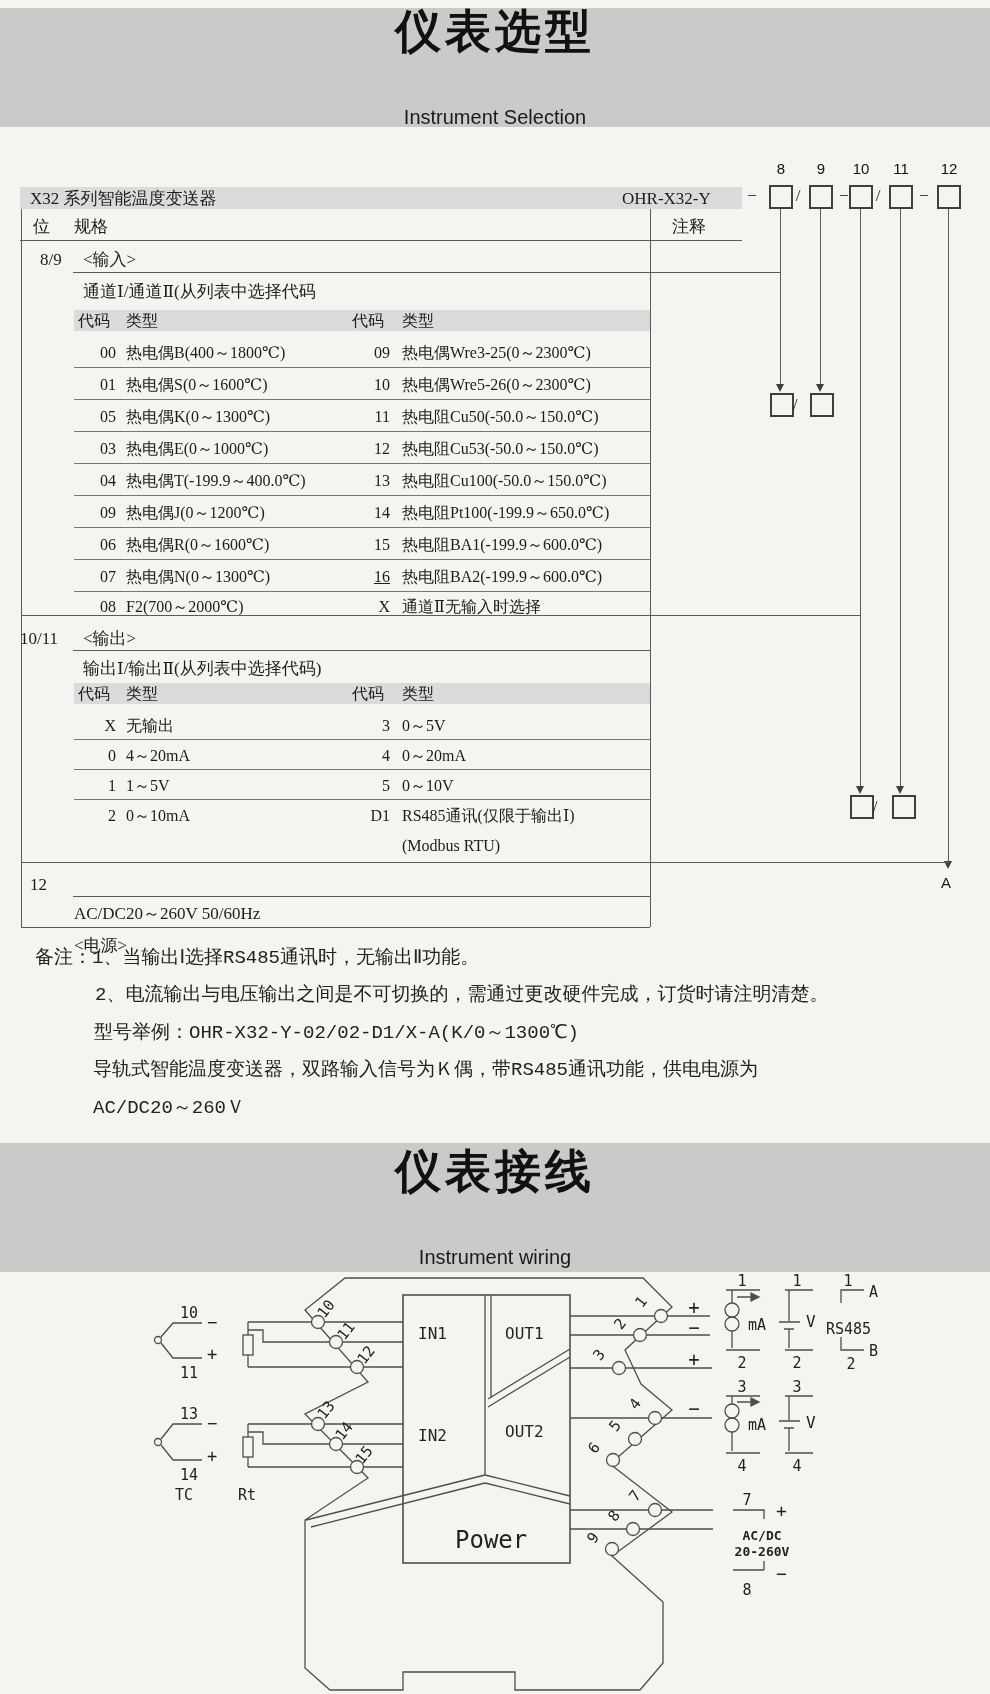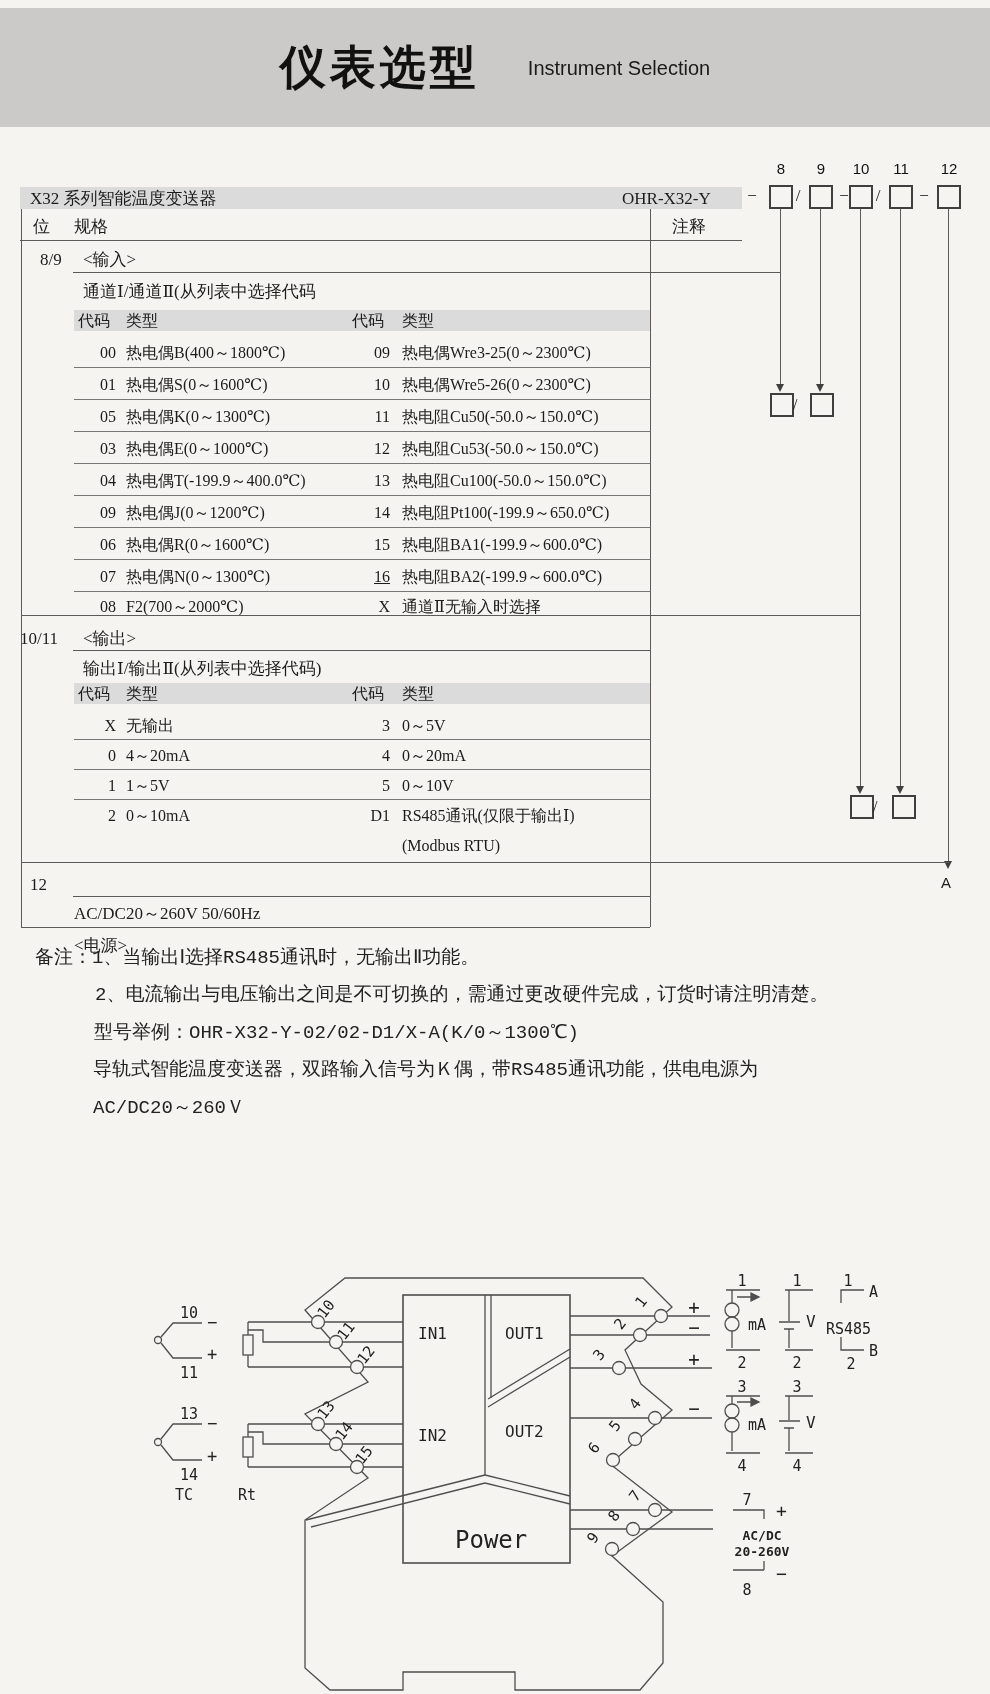--- a/index.html
+++ b/index.html
@@ -1,19 +1,19 @@
 <!DOCTYPE html>
 <html><head>
 <meta charset="utf-8">
 <style>
   html,body{margin:0;padding:0;background:#e8e8e6;}
   .page{position:relative;width:990px;height:1694px;background:#f5f4f1;overflow:hidden;
         font-family:"Liberation Serif","DejaVu Serif",serif;color:#1c1c1c;}
   .banner{position:absolute;left:0;width:990px;background:#cbcac8;display:flex;
-          flex-direction:row;align-items:center;justify-content:center;gap:48px;}
+          flex-direction:column;align-items:center;justify-content:center;gap:48px;}
   .banner-title{font-family:"Liberation Sans","DejaVu Sans",sans-serif;font-weight:bold;
                 font-size:46px;letter-spacing:4px;color:#111;line-height:1.1;}
   .banner-sub{font-family:"Liberation Sans","DejaVu Sans",sans-serif;font-size:20px;color:#1a1a1a;margin-top:2px;}
   .t{position:absolute;font-size:16px;line-height:21px;white-space:nowrap;}
   .t17{position:absolute;font-size:17px;line-height:22px;white-space:nowrap;}
   .sans{font-family:"Liberation Sans","DejaVu Sans",sans-serif;}
   .hl{position:absolute;height:1px;background:#5a5a5a;}
   .vl{position:absolute;width:1px;background:#5a5a5a;}
   .hilite{position:absolute;background:#dbdbdb;}
   .mbox{position:absolute;width:20px;height:20px;border:2px solid #3f3f3f;background:transparent;}
@@ -196,20 +196,24 @@
   </section>
 
   <section>
     <div class="note" style="left:35px;top:946px;">备注：1、当输出Ⅰ选择RS485通讯时，无输出Ⅱ功能。</div>
     <div class="note" style="left:95px;top:983px;">2、电流输出与电压输出之间是不可切换的，需通过更改硬件完成，订货时请注明清楚。</div>
     <div class="note" style="left:94px;top:1021px;">型号举例：OHR-X32-Y-02/02-D1/X-A(K/0～1300℃)</div>
     <div class="note" style="left:93px;top:1058px;">导轨式智能温度变送器，双路输入信号为Ｋ偶，带RS485通讯功能，供电电源为</div>
     <div class="note" style="left:93px;top:1096px;">AC/DC20～260Ｖ</div>
   </section>
 
+  <header class="banner" style="top:1143px;height:129px;">
+    <div class="banner-title">仪表接线</div>
+    <div class="banner-sub">Instrument wiring</div>
+  </header>
 
   <svg viewBox="0 1262 990 432" style="position:absolute;left:0;top:1262px;width:990px;height:432px;">
     <g fill="none" stroke="#4e4e4e" stroke-width="1.3">
 
       <path d="M345,1278 H643 L672,1307 L625,1350 L641,1384 L672,1410 L610,1464 L672,1512 L612,1556 L663,1602 V1663 L640,1690 H515 V1672 H403 V1690 H330 L305,1668 V1520 L368,1478 L305,1414 L368,1382 L305,1310 Z"></path>
 
       <rect x="403" y="1295" width="167" height="268" stroke-width="1.6"></rect>
       <line x1="485" y1="1295" x2="485" y2="1475"></line>
       <line x1="491" y1="1295" x2="491" y2="1398"></line>
       <line x1="488" y1="1399" x2="570" y2="1349"></line>

